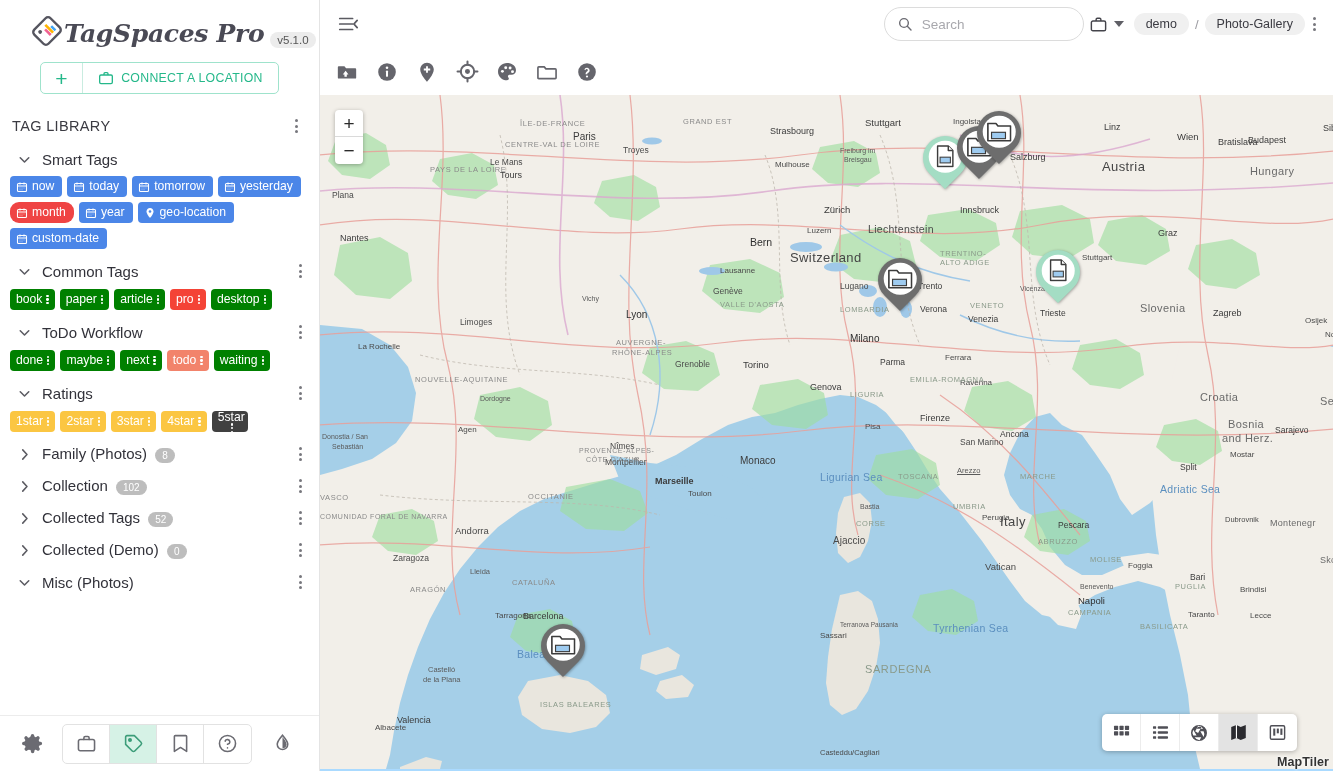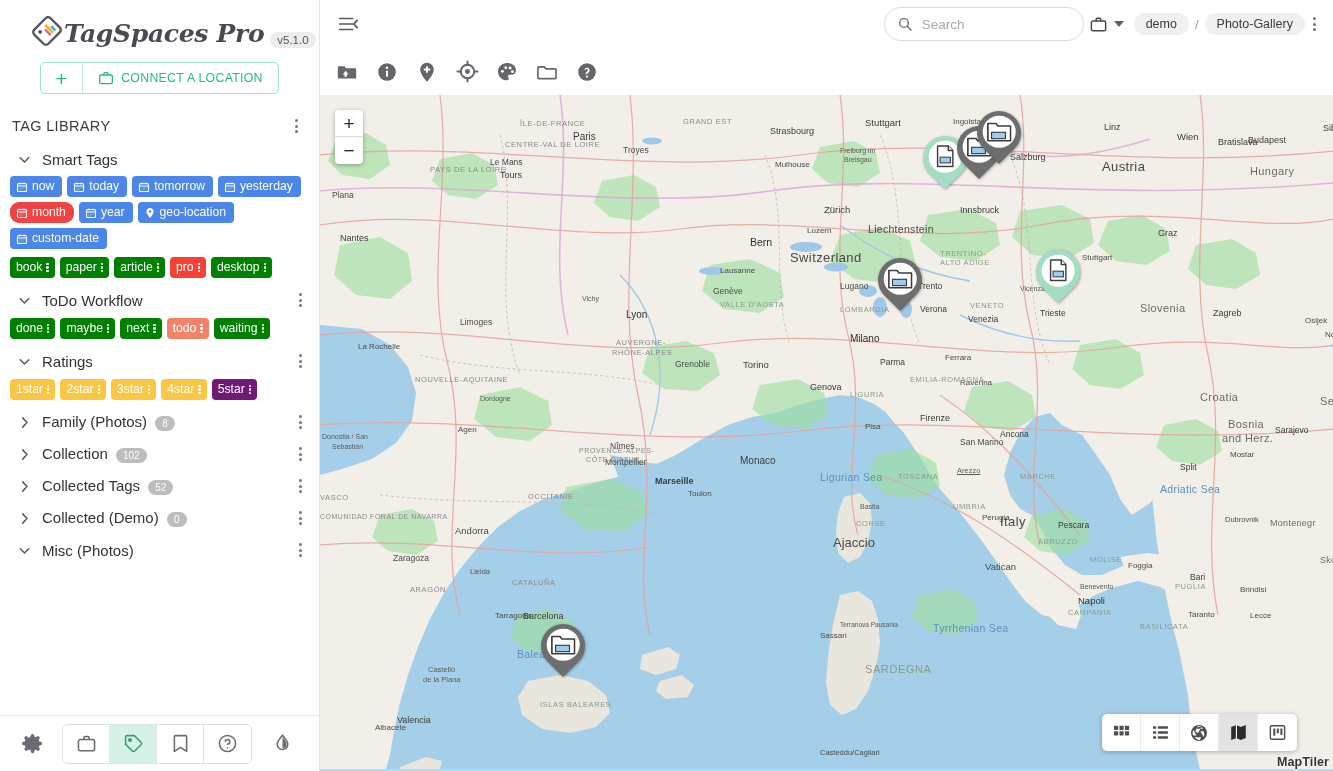--- a/index.html
+++ b/index.html
@@ -321,123 +321,136 @@
             <span class="tag-ico">
               <svg width="12" height="12" viewBox="0 0 24 24" fill="none" stroke="#fff" stroke-width="2.2">
                 <rect x="3" y="5" width="18" height="16" rx="2"></rect>
                 <path d="M3 10h18M8 3v4M16 3v4"></path>
                 <path d="M7.5 14h1M11.5 14h1M15.5 14h1M7.5 17.5h1M11.5 17.5h1"></path>
               </svg>
             </span>
             <span>custom-date</span>
           </span>
         </div>
-        <div class="tag-row">
-          <span class="tag" style="background: rgb(0, 128, 0);">
-            <span>book</span>
-            <span class="tdots">
-              <i></i>
-              <i></i>
-              <i></i>
-            </span>
-          </span>
-          <span class="tag" style="background: rgb(0, 128, 0);">
-            <span>paper</span>
-            <span class="tdots">
-              <i></i>
-              <i></i>
-              <i></i>
-            </span>
-          </span>
-          <span class="tag" style="background: rgb(0, 128, 0);">
-            <span>article</span>
-            <span class="tdots">
-              <i></i>
-              <i></i>
-              <i></i>
-            </span>
-          </span>
-          <span class="tag" style="background: rgb(244, 67, 54);">
-            <span>pro</span>
-            <span class="tdots">
-              <i></i>
-              <i></i>
-              <i></i>
-            </span>
-          </span>
-          <span class="tag" style="background: rgb(0, 128, 0);">
-            <span>desktop</span>
-            <span class="tdots">
-              <i></i>
-              <i></i>
-              <i></i>
-            </span>
-          </span>
-        </div>
         <div class="grp-head">
           <span class="chev">
             <svg width="17" height="17" viewBox="0 0 24 24" fill="none" stroke="#5c5c63" stroke-width="2.2" stroke-linecap="round" stroke-linejoin="round">
               <path d="M6 9.5l6 6 6-6"></path>
             </svg>
           </span>
-          <span class="grp-label">ToDo Workflow</span>
+          <span class="grp-label">Common Tags</span>
           <span class="dots-v">
             <i></i>
             <i></i>
             <i></i>
           </span>
         </div>
         <div class="tag-row">
           <span class="tag" style="background: rgb(0, 128, 0);">
-            <span>done</span>
+            <span>book</span>
             <span class="tdots">
               <i></i>
               <i></i>
               <i></i>
             </span>
           </span>
           <span class="tag" style="background: rgb(0, 128, 0);">
-            <span>maybe</span>
+            <span>paper</span>
             <span class="tdots">
               <i></i>
               <i></i>
               <i></i>
             </span>
           </span>
           <span class="tag" style="background: rgb(0, 128, 0);">
-            <span>next</span>
-            <span class="tdots">
-              <i></i>
-              <i></i>
-              <i></i>
-            </span>
-          </span>
-          <span class="tag" style="background: rgb(242, 131, 107);">
-            <span>todo</span>
+            <span>article</span>
+            <span class="tdots">
+              <i></i>
+              <i></i>
+              <i></i>
+            </span>
+          </span>
+          <span class="tag" style="background: rgb(244, 67, 54);">
+            <span>pro</span>
             <span class="tdots">
               <i></i>
               <i></i>
               <i></i>
             </span>
           </span>
           <span class="tag" style="background: rgb(0, 128, 0);">
-            <span>waiting</span>
+            <span>desktop</span>
             <span class="tdots">
               <i></i>
               <i></i>
               <i></i>
             </span>
           </span>
         </div>
         <div class="grp-head">
           <span class="chev">
             <svg width="17" height="17" viewBox="0 0 24 24" fill="none" stroke="#5c5c63" stroke-width="2.2" stroke-linecap="round" stroke-linejoin="round">
               <path d="M6 9.5l6 6 6-6"></path>
             </svg>
           </span>
+          <span class="grp-label">ToDo Workflow</span>
+          <span class="dots-v">
+            <i></i>
+            <i></i>
+            <i></i>
+          </span>
+        </div>
+        <div class="tag-row">
+          <span class="tag" style="background: rgb(0, 128, 0);">
+            <span>done</span>
+            <span class="tdots">
+              <i></i>
+              <i></i>
+              <i></i>
+            </span>
+          </span>
+          <span class="tag" style="background: rgb(0, 128, 0);">
+            <span>maybe</span>
+            <span class="tdots">
+              <i></i>
+              <i></i>
+              <i></i>
+            </span>
+          </span>
+          <span class="tag" style="background: rgb(0, 128, 0);">
+            <span>next</span>
+            <span class="tdots">
+              <i></i>
+              <i></i>
+              <i></i>
+            </span>
+          </span>
+          <span class="tag" style="background: rgb(242, 131, 107);">
+            <span>todo</span>
+            <span class="tdots">
+              <i></i>
+              <i></i>
+              <i></i>
+            </span>
+          </span>
+          <span class="tag" style="background: rgb(0, 128, 0);">
+            <span>waiting</span>
+            <span class="tdots">
+              <i></i>
+              <i></i>
+              <i></i>
+            </span>
+          </span>
+        </div>
+        <div class="grp-head">
+          <span class="chev">
+            <svg width="17" height="17" viewBox="0 0 24 24" fill="none" stroke="#5c5c63" stroke-width="2.2" stroke-linecap="round" stroke-linejoin="round">
+              <path d="M6 9.5l6 6 6-6"></path>
+            </svg>
+          </span>
           <span class="grp-label">Ratings</span>
           <span class="dots-v">
             <i></i>
             <i></i>
             <i></i>
           </span>
         </div>
         <div class="tag-row">
           <span class="tag" style="background: rgb(251, 198, 66);">
             <span>1star</span>
@@ -464,21 +477,21 @@
             </span>
           </span>
           <span class="tag" style="background: rgb(251, 198, 66);">
             <span>4star</span>
             <span class="tdots">
               <i></i>
               <i></i>
               <i></i>
             </span>
           </span>
-          <span class="tag" style="background: #701a75;">
+          <span class="tag" style="background: #404040; flex-direction: column;">
             <span>5star</span>
             <span class="tdots">
               <i></i>
               <i></i>
               <i></i>
             </span>
           </span>
         </div>
         <div class="grp-head">
           <span class="chev">
@@ -941,21 +954,21 @@
           <span class="maplbl" style="left: 108px; top: 570px; font-size: 7.5px; color: rgb(90, 90, 90); font-weight: 400; letter-spacing: 0px;">Castelló</span>
           <span class="maplbl" style="left: 103px; top: 580px; font-size: 7.5px; color: rgb(90, 90, 90); font-weight: 400; letter-spacing: 0px;">de la Plana</span>
           <span class="maplbl" style="left: 77px; top: 620px; font-size: 9px; color: rgb(59, 59, 59); font-weight: 400; letter-spacing: 0px;">Valencia</span>
           <span class="maplbl" style="left: 55px; top: 628px; font-size: 8px; color: rgb(74, 74, 74); font-weight: 400; letter-spacing: 0px;">Albacete</span>
           <span class="maplbl" style="left: 197px; top: 553px; font-size: 10.5px; color: rgb(91, 143, 191); font-weight: 400; letter-spacing: 0.3px;">Balearic Sea</span>
           <span class="maplbl" style="left: 220px; top: 605px; font-size: 7.5px; color: rgb(138, 154, 138); font-weight: 400; letter-spacing: 0.6px;">ISLAS BALEARES</span>
           <span class="maplbl" style="left: 500px; top: 536px; font-size: 8px; color: rgb(74, 74, 74); font-weight: 400; letter-spacing: 0px;">Sassari</span>
           <span class="maplbl" style="left: 545px; top: 568px; font-size: 11px; color: rgb(138, 154, 138); font-weight: 400; letter-spacing: 0.6px;">SARDEGNA</span>
           <span class="maplbl" style="left: 520px; top: 526px; font-size: 6.5px; color: rgb(90, 90, 90); font-weight: 400; letter-spacing: 0px;">Terranova Pausania</span>
           <span class="maplbl" style="left: 500px; top: 653px; font-size: 7.5px; color: rgb(74, 74, 74); font-weight: 400; letter-spacing: 0px;">Casteddu/Cagliari</span>
-          <span class="maplbl" style="left: 513px; top: 440px; font-size: 13px; color: rgb(74, 74, 74); font-weight: 400; letter-spacing: 0px;">Ajaccio</span>
+          <span class="maplbl" style="left: 513px; top: 440px; font-size: 10px; color: rgb(74, 74, 74); font-weight: 400; letter-spacing: 0px;">Ajaccio</span>
           <span class="maplbl" style="left: 536px; top: 424px; font-size: 7.5px; color: rgb(138, 154, 138); font-weight: 400; letter-spacing: 0.6px;">CORSE</span>
           <span class="maplbl" style="left: 540px; top: 408px; font-size: 7px; color: rgb(90, 90, 90); font-weight: 400; letter-spacing: 0px;">Bastia</span>
           <span class="maplbl" style="left: 0px; top: 398px; font-size: 7.5px; color: rgb(138, 138, 138); font-weight: 400; letter-spacing: 0.6px;">VASCO</span>
           <span class="maplbl" style="left: 0px; top: 418px; font-size: 7px; color: rgb(138, 138, 138); font-weight: 400; letter-spacing: 0.5px;">COMUNIDAD FORAL DE NAVARRA</span>
           <span class="maplbl" style="left: 2px; top: 338px; font-size: 7px; color: rgb(90, 90, 90); font-weight: 400; letter-spacing: 0px;">Donostia / San</span>
           <span class="maplbl" style="left: 12px; top: 348px; font-size: 7px; color: rgb(90, 90, 90); font-weight: 400; letter-spacing: 0px;">Sebastián</span>
           <span class="maplbl" style="left: 38px; top: 247px; font-size: 8px; color: rgb(74, 74, 74); font-weight: 400; letter-spacing: 0px;">La Rochelle</span>
           <span class="maplbl" style="left: 20px; top: 138px; font-size: 9px; color: rgb(59, 59, 59); font-weight: 400; letter-spacing: 0px;">Nantes</span>
           <span class="maplbl" style="left: 12px; top: 95px; font-size: 8.5px; color: rgb(74, 74, 74); font-weight: 400; letter-spacing: 0px;">Plana</span>
           <span class="maplbl" style="left: 1000px; top: 460px; font-size: 9px; color: rgb(106, 106, 106); font-weight: 400; letter-spacing: 0.3px;">Skop</span>

